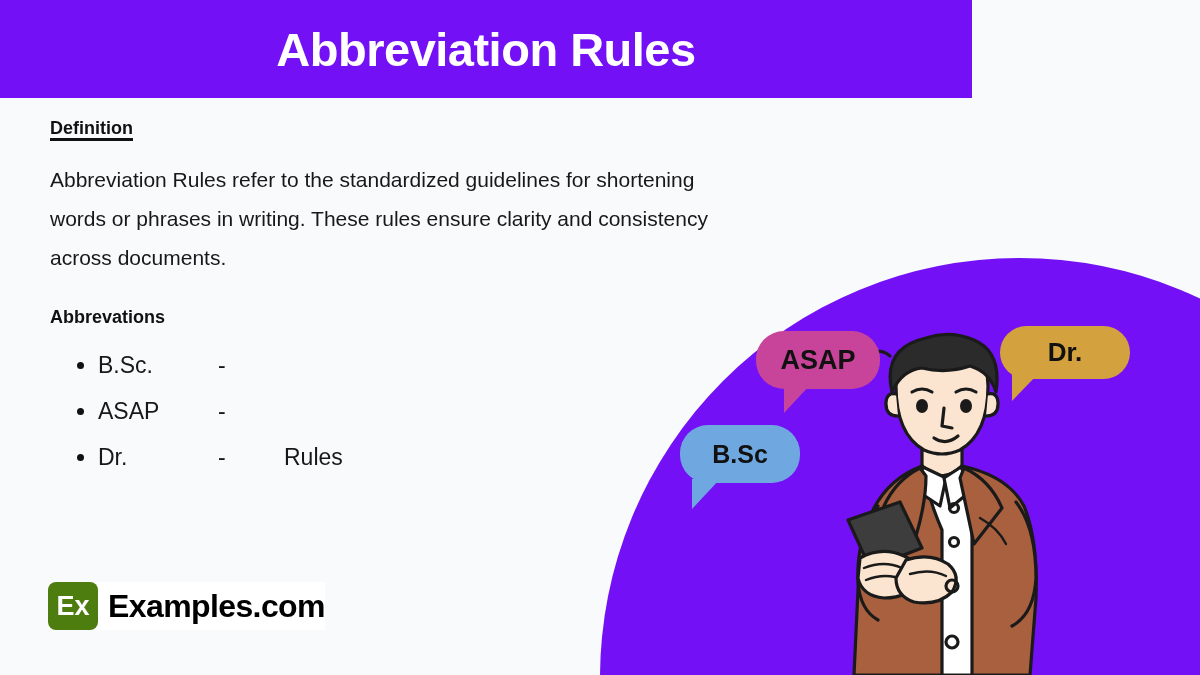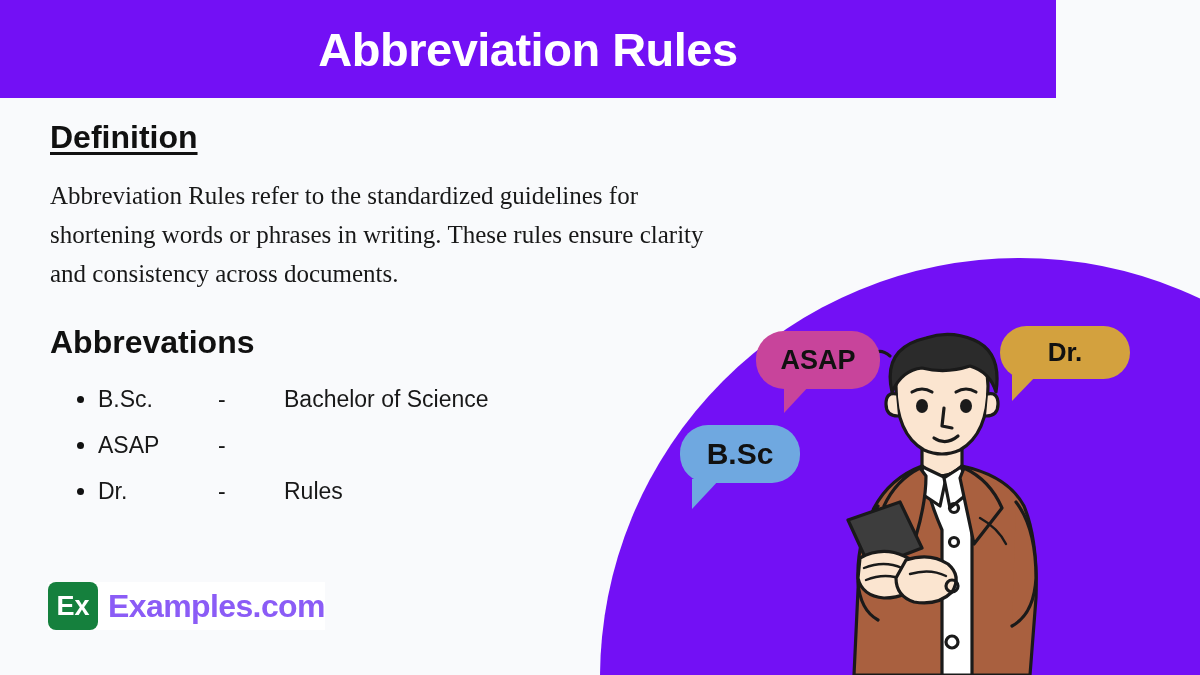--- a/index.html
+++ b/index.html
@@ -21,21 +21,21 @@
     height: 675px;
     background: #f9fafc;
     overflow: hidden;
   }
 
   
   #header-bar {
     position: absolute;
     left: 0;
     top: 0;
-    width: 1056px;
+    width: 972px;
     height: 98px;
     background: #7310f5;
     display: flex;
     align-items: center;
     justify-content: center;
   }
   #header-title {
     color: #ffffff;
     font-size: 47px;
     font-weight: 700;
@@ -58,40 +58,40 @@
 
   
   #content-column {
     position: absolute;
     left: 50px;
     top: 118px;
     width: 690px;
   }
 
   .section-heading {
-    font-size: 32px;
+    font-size: 18px;
     font-weight: 700;
     color: #111111;
     margin: 0;
     line-height: 1.2;
     font-family: "Liberation Sans", sans-serif;
   }
   #definition-heading {
     text-decoration: underline;
     text-underline-offset: 4px;
     text-decoration-thickness: 3px;
   }
 
   #definition-body {
     margin: 20px 0 0 0;
-    font-size: 25px;
+    font-size: 21px;
     line-height: 39px;
     color: #181818;
     max-width: 670px;
-    font-family: Liberation Serif, serif;
+    font-family: Liberation Sans, sans-serif;
   }
 
   #abbrev-heading {
     margin-top: 30px;
   }
 
   #abbrev-list {
     list-style: none;
     margin: 14px 0 0 0;
     padding: 0;
@@ -136,34 +136,34 @@
     top: 582px;
     display: flex;
     align-items: center;
     background: #ffffff;
     height: 48px;
   }
   #logo-mark {
     width: 50px;
     height: 48px;
     border-radius: 8px;
-    background: #15803d;
+    background: #4d7c0f;
     color: #ffffff;
     font-size: 27px;
     font-weight: 700;
     display: flex;
     align-items: center;
     justify-content: center;
     font-family: "Liberation Sans", sans-serif;
   }
   #logo-wordmark {
     margin-left: 10px;
     font-size: 32px;
     font-weight: 700;
-    color: #8b5cf6;
+    color: #000000;
     letter-spacing: -0.6px;
     font-family: "Liberation Sans", sans-serif;
   }
 
   
   .bubble {
     position: absolute;
     display: flex;
     align-items: center;
     justify-content: center;
@@ -200,21 +200,21 @@
     border-left: 0 solid transparent;
     border-right: 26px solid transparent;
     border-top: 28px solid #c8449b;
   }
 
   #bubble-bsc {
     left: 680px;
     top: 425px;
     width: 120px;
     height: 58px;
-    font-size: 30px;
+    font-size: 25px;
     z-index: 5;
   }
   #bubble-bsc .bubble-body { background: #6fa8e0; }
   #bubble-bsc .bubble-tail {
     left: 12px;
     top: 54px;
     border-left: 0 solid transparent;
     border-right: 28px solid transparent;
     border-top: 30px solid #6fa8e0;
   }
@@ -345,21 +345,20 @@
     <h2 class="section-heading" id="definition-heading">Definition</h2>
     <p id="definition-body">Abbreviation Rules refer to the standardized guidelines for shortening words or phrases in writing. These rules ensure clarity and consistency across documents.</p>
 
     <h2 class="section-heading" id="abbrev-heading">Abbrevations</h2>
 
     <ul id="abbrev-list">
       <li>
         <span class="bullet-dot"></span>
         <span class="abbrev-short">B.Sc.</span>
         <span class="abbrev-sep">-</span>
-        <span class="abbrev-long">Bachelor of Science</span>
       </li>
       <li>
         <span class="bullet-dot"></span>
         <span class="abbrev-short">ASAP</span>
         <span class="abbrev-sep">-</span>
       </li>
       <li>
         <span class="bullet-dot"></span>
         <span class="abbrev-short">Dr.</span>
         <span class="abbrev-sep">-</span>

